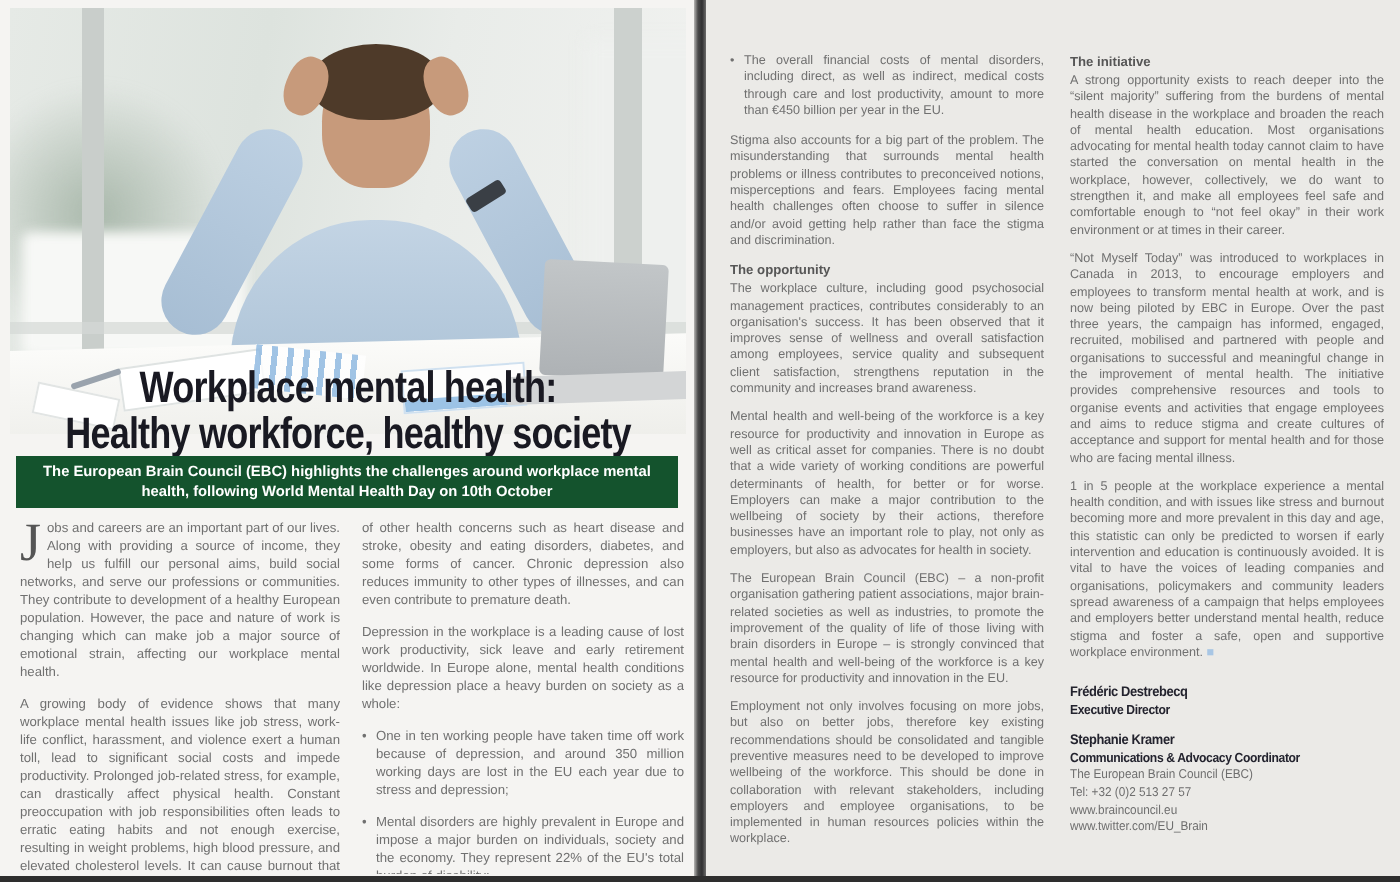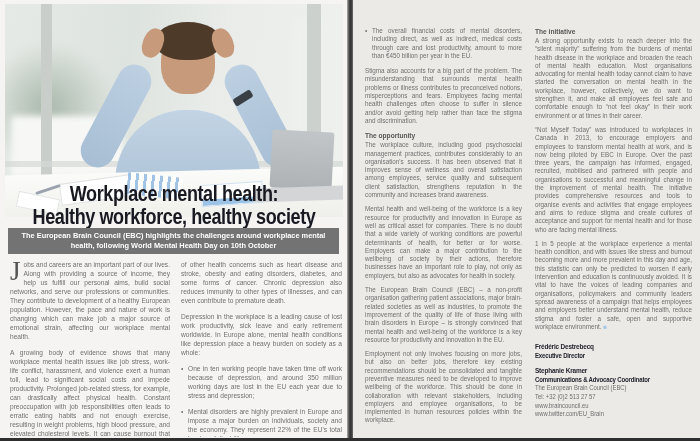--- a/index.html
+++ b/index.html
@@ -55,21 +55,21 @@
   .laptop-screen{position:absolute;right:10px;bottom:28px;width:62px;height:58px;border-radius:3px;
        background:linear-gradient(180deg,#c2c6c8,#aeb2b5);transform:rotate(3deg);}
   .laptop-base{position:absolute;right:-2px;bottom:16px;width:92px;height:14px;background:#d3d5d6;
        border-radius:2px;transform:rotate(-2deg);}
 
   
   .title{position:absolute;left:0;top:167px;width:348px;text-align:center;color:#191922;
          font-weight:bold;font-size:22px;line-height:23px;letter-spacing:-0.5px;}
   .title .tl{display:block;transform:scaleX(0.82);transform-origin:50% 50%;white-space:nowrap;}
   .banner{position:absolute;left:8px;top:228px;width:331px;height:26px;box-sizing:border-box;
-          background:#737373;color:#ffffff;font-weight:bold;font-size:7.4px;line-height:10px;
+          background:#14532d;color:#ffffff;font-weight:bold;font-size:7.4px;line-height:10px;
           text-align:center;padding:3px 12px;}
 
   
   .col{position:absolute;overflow:hidden;}
   .col1{left:10px;top:260px;width:160px;height:177px;}
   .col2{left:181px;top:260px;width:161px;height:177px;}
   .col3{left:365px;top:27px;width:157px;height:411px;}
   .col4{left:535px;top:27px;width:157px;height:411px;}
   .p{margin:0 0 7px 0;font-size:6.6px;line-height:9px;color:#707070;text-align:justify;}
   .pr{margin:0 0 6px 0;font-size:6.3px;line-height:8.3px;color:#707070;text-align:justify;}

